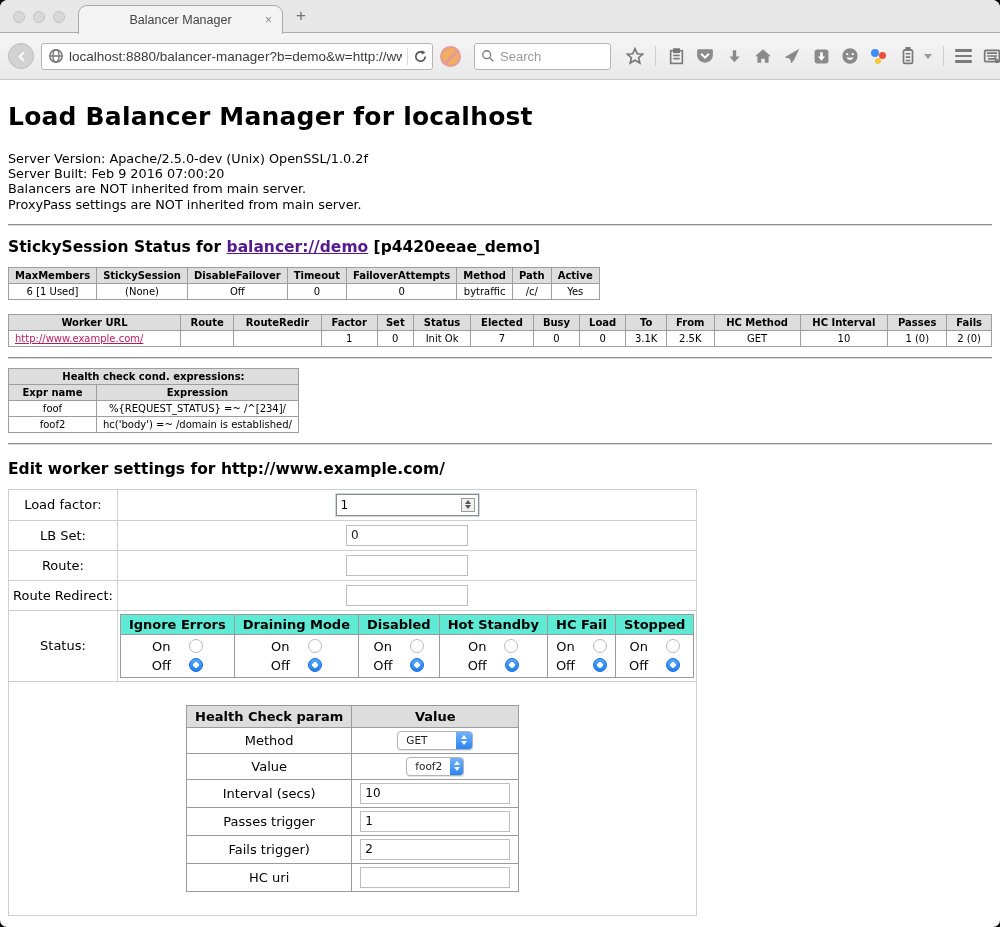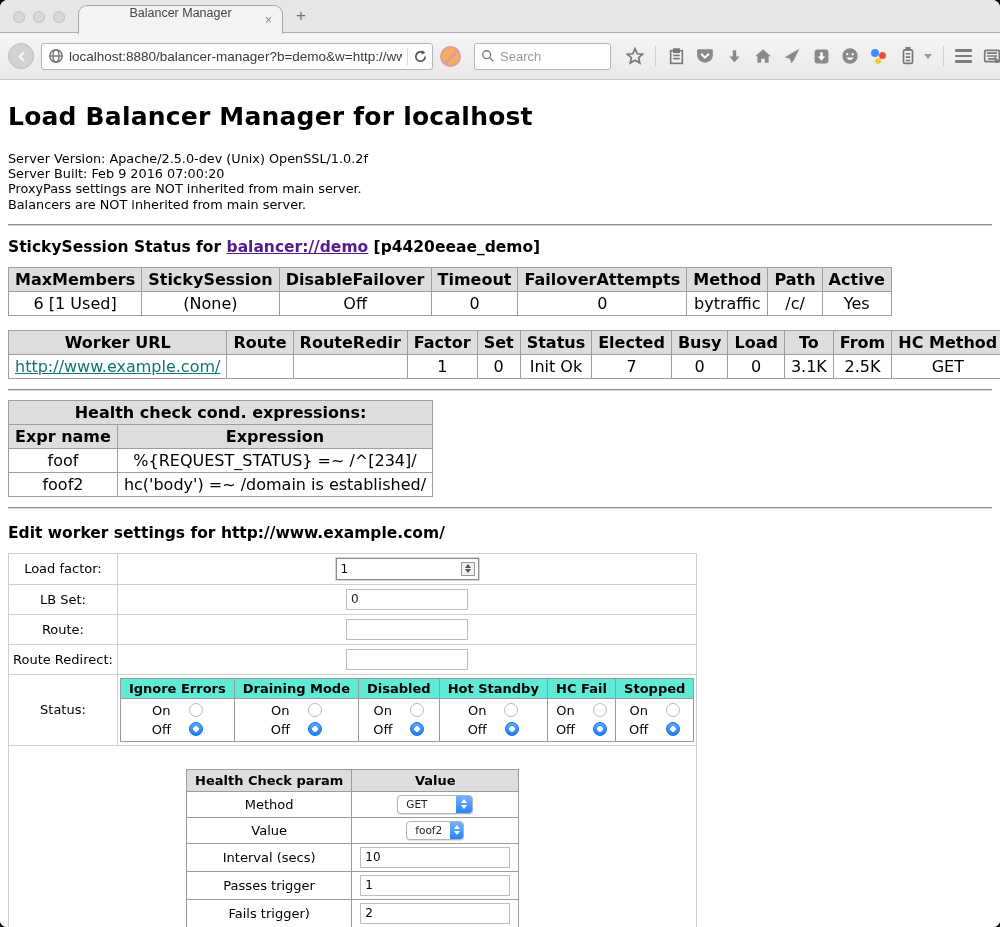--- a/index.html
+++ b/index.html
@@ -5,21 +5,21 @@
   * { margin:0; padding:0; box-sizing:border-box; }
   html,body { width:1000px; height:927px; background:#0b0b0b; font-family:"Liberation Sans",sans-serif; }
   .window { width:1000px; height:927px; border-radius:8px 8px 7px 7px; overflow:hidden; background:#fff; position:relative; }
 
   
   .tabstrip { height:33px; background:#e7e7e7; border-bottom:1px solid #acacac; position:relative; }
   .traffic { position:absolute; left:13px; top:11px; display:flex; gap:8px; }
   .traffic span { width:12px; height:12px; border-radius:50%; background:#d8d8d8; border:1px solid #c2c2c2; }
   .tab { position:absolute; left:78px; top:5px; width:205px; height:29px; background:#f3f3f3;
          border:1px solid #a8a8a8; border-bottom:none; border-radius:9px 9px 0 0;
-         display:flex; justify-content:center; }
+         display:flex; align-items:center; justify-content:center; }
   .tab-title { font-size:12.5px; color:#444; }
   .tab-close { position:absolute; right:10px; top:7px; font-size:12px; color:#8a8a8a; cursor:default; }
   .newtab { position:absolute; left:296px; top:6px; font-size:17px; color:#6f6f6f; }
 
   
   .toolbar { height:47px; background:linear-gradient(#f5f5f5,#e9e9e9); border-bottom:1px solid #c6c6c6;
              display:flex; align-items:center; padding:0 8px; gap:7px; }
   .back-btn { width:26px; height:26px; border-radius:50%; background:#d2d2d2; border:1px solid #bdbdbd;
               display:flex; align-items:center; justify-content:center; flex:0 0 auto; }
   .back-btn svg { display:block; }
@@ -45,25 +45,25 @@
   .burger { display:flex; flex-direction:column; gap:3px; }
   .burger i { width:17px; height:2.5px; background:#7c7c7c; border-radius:1px; }
 
   
   .content { background:#fff; padding:8px 8px 0 8px; font-family:"DejaVu Sans",sans-serif; color:#000; }
   h1.pg { font-size:25px; font-weight:bold; margin:14px 0 20px 0; font-family:"DejaVu Sans",sans-serif; letter-spacing:0.2px; }
   .srvinfo div { font-size:12.8px; line-height:15.2px; }
   hr.rule { border:none; border-top:1px solid #8f8f8f; border-bottom:1px solid #d9d9d9; margin:9px 0; }
   h3.sec { font-size:15.5px; font-weight:bold; margin:12px 0 11px 0; }
   h3.sec a { color:#551a8b; }
-  table.grid { border-collapse:collapse; font-size:16px; margin:4px 0 10px 0; }
+  table.grid { border-collapse:collapse; font-size:10px; margin:4px 0 10px 0; }
   table.grid th, table.grid td { border:1px solid #9e9e9e; padding:2px 6px; text-align:center; white-space:nowrap; }
   table.grid th { background:#ddd; font-weight:bold; }
   table.grid td { background:#fff; }
-  table.grid a { color:#0f766e;text-align:center; }
+  table.grid a { color:#be185d;text-align:center; }
   td.lft { text-align:left !important; }
 
   
   table.form { border-collapse:collapse; width:564px; font-size:13px; margin:6px 0 8px 0; border:1px solid #9b9b9b; }
   table.form > tbody > tr > td { border:1px solid #cfcfcf; padding:4px 4px; }
   td.flabel { width:100px; text-align:center; white-space:nowrap; }
   td.fval { text-align:center; }
   .txtin { width:122px; height:21px; border:1px solid #bdbdbd; font-size:12px; padding:1px 4px; font-family:"DejaVu Sans",sans-serif; color:#222; }
   .numwrap { position:relative; display:inline-block; }
   .numwrap input { width:143px; height:22px; border:1px solid #8b8b8b; outline:1px solid #cfd8e6; font-size:12px; padding:1px 20px 1px 4px; font-family:"DejaVu Sans",sans-serif; }
@@ -221,22 +221,22 @@
         </span>
     </div>
   </div>
 
   <div class="content">
     <h1 class="pg">Load Balancer Manager for localhost</h1>
 
     <div class="srvinfo">
       <div>Server Version: Apache/2.5.0-dev (Unix) OpenSSL/1.0.2f</div>
       <div>Server Built: Feb 9 2016 07:00:20</div>
+      <div>Balancers are NOT inherited from main server.</div>
       <div>ProxyPass settings are NOT inherited from main server.</div>
-      <div>Balancers are NOT inherited from main server.</div>
     </div>
 
     <hr class="rule" style="margin-top:12px;">
 
     <h3 class="sec"><span>StickySession Status for </span><a href="#">balancer://demo</a><span> [p4420eeae_demo]</span></h3>
 
     <table class="grid">
       <tbody>
           <tr>
         <th>MaxMembers</th>

